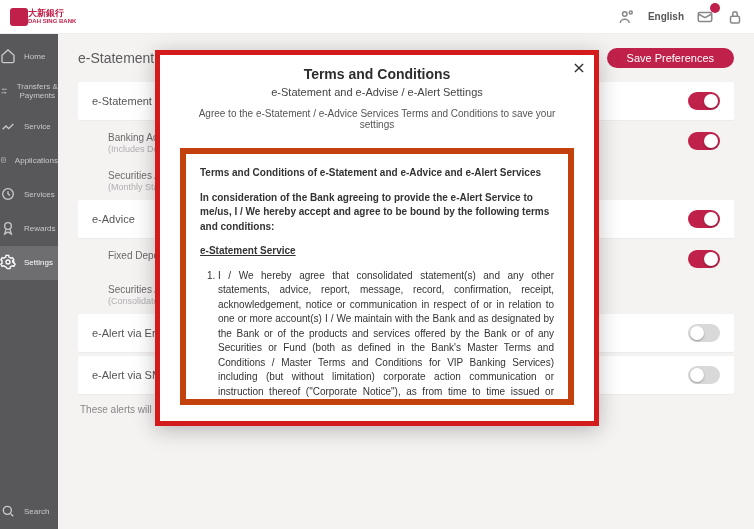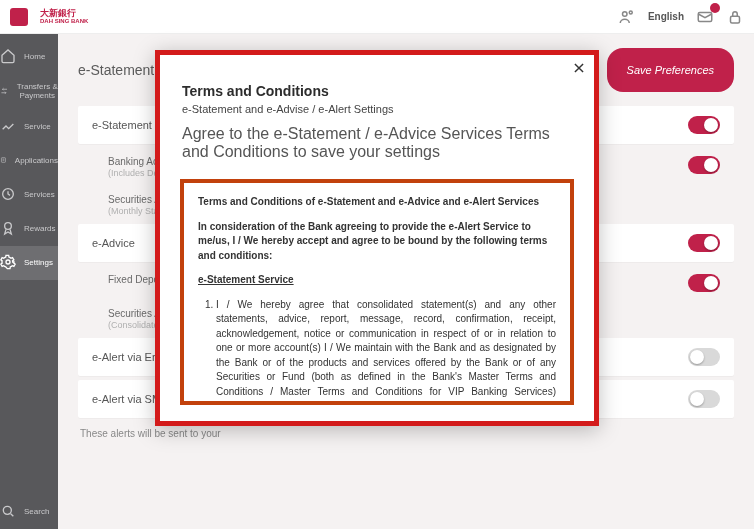--- a/index.html
+++ b/index.html
@@ -1,62 +1,62 @@
 <!DOCTYPE html>
 <html><head>
 <meta charset="utf-8">
 <style>
   * { box-sizing: border-box; margin: 0; padding: 0; }
   body { font-family: "Segoe UI", Arial, sans-serif; background: #f5f2f2; width: 754px; height: 529px; overflow: hidden; font-size: 11px; color: #4a4a4a; }
   .topbar { height: 34px; background: #fff; display: flex; align-items: center; padding: 0 10px; border-bottom: 1px solid #eee; }
-  .logo { display: flex; align-items: center; gap: 12px; }
+  .logo { display: flex; align-items: center; gap: 0; }
   .logo-mark { width: 18px; height: 18px; background: #c0214a; border-radius: 3px; }
   .logo-text { font-size: 9px; font-weight: bold; color: #c0214a; line-height: 1; }
   .topbar-spacer { flex: 1; }
   .topbar-icons { display: flex; align-items: center; gap: 12px; }
   .topbar-ic { width: 18px; height: 18px; color: #888; position: relative; }
   .lang { font-size: 10px; color: #555; font-weight: bold; }
   .badge { position: absolute; top: -5px; right: -6px; background: #c0214a; border-radius: 6px; min-width: 10px; height: 10px; }
 
   .main { display: flex; height: calc(529px - 34px); }
   .sidebar { width: 58px; background: #58585b; display: flex; flex-direction: column; align-items: center; padding-top: 6px; }
   .sbitem { width: 100%; padding: 8px 0 10px 0; display: flex; flex-direction: row; align-items: center; gap: 8px; color: #c9c9cb; font-size: 8px; text-align: center; cursor: pointer; }
   .sbitem.active { background: #6e6e71; color: #fff; }
   .sbitem .ic { width: 16px; height: 16px; }
   .sbspacer { flex: 1; }
 
   .content { flex: 1; padding: 14px 20px; overflow: hidden; position: relative; }
   .page-header { display: flex; align-items: center; justify-content: space-between; margin-bottom: 14px; }
   .page-title { font-size: 14px; color: #5b5b5b; font-weight: 500; }
-  .save-btn { background: #c0214a; color: #fff; border: none; border-radius: 16px; padding: 16px 20px; font-size: 11px; cursor: pointer; font-style: italic; }
+  .save-btn { background: #c0214a; color: #fff; border: none; border-radius: 16px; padding: 4px 20px; font-size: 11px; cursor: pointer; }
 
   .section { background: #fff; border-radius: 2px; padding: 10px 14px; margin-bottom: 4px; display: flex; align-items: center; justify-content: space-between; box-shadow: 0 1px 1px rgba(0,0,0,.03); }
   .section .label { font-size: 11px; color: #555; }
   .subsection { padding: 8px 14px 8px 30px; display: flex; align-items: flex-start; justify-content: space-between; }
   .subsection .labels .t1 { font-size: 10px; color: #6a6a6a; }
   .subsection .labels .t2 { font-size: 9px; color: #b0b0b0; margin-top: 1px; }
 
   .toggle { width: 32px; height: 18px; border-radius: 9px; position: relative; flex-shrink: 0; }
   .toggle .knob { width: 14px; height: 14px; background: #fff; border-radius: 50%; position: absolute; top: 2px; box-shadow: 0 1px 2px rgba(0,0,0,.3); }
   .toggle.on { background: #c0214a; }
   .toggle.on .knob { right: 2px; }
   .toggle.off { background: #d9d9d9; }
   .toggle.off .knob { left: 2px; }
 
   .note { font-size: 10px; color: #888; padding: 6px 2px; }
 
   .modal-overlay { position: absolute; inset: 0; display: flex; align-items: center; justify-content: center; }
   .modal { position: absolute; top: 50px; left: 155px; width: 444px; height: 376px; background: #fff; border: 5px solid #d31b1b; box-shadow: 0 4px 20px rgba(0,0,0,.25); display: flex; flex-direction: column; }
   .modal-close { position:absolute; top:6px; right:8px; cursor:pointer; color:#333; }
   .modal-close svg { width:14px; height:14px; }
-  .modal-head { padding: 28px 22px 8px 22px; }
+  .modal-head { padding: 11px 22px 8px 22px; text-align: center; }
   .modal-title { font-size: 14px; font-weight: 600; color: #2d2d2d; margin-bottom: 4px; }
   .modal-sub { font-size: 11px; color: #444; margin-bottom: 10px; }
-  .modal-agree { font-size: 16px; color: #555; }
-  .modal-body { margin: 10px 20px 16px 20px; border: 4px solid #c2410c; flex:1; overflow-y: scroll; padding: 12px 14px; font-size: 10px; line-height: 1.45; color: #333; }
+  .modal-agree { font-size: 10px; color: #555; }
+  .modal-body { margin: 10px 20px 16px 20px; border: 6px solid #c2410c; flex:1; overflow-y: scroll; padding: 12px 14px; font-size: 10px; line-height: 1.45; color: #333; }
   .modal-body .h { font-weight: 600; margin-bottom: 10px; }
   .modal-body .intro { font-weight: 600; margin-bottom: 10px; }
   .modal-body .svc { font-weight: 600; text-decoration: underline; margin-bottom: 10px; }
   .modal-body ol { padding-left: 18px; }
   .modal-body li { margin-bottom: 8px; text-align: justify; }
 
   .modal-body::-webkit-scrollbar { width:8px; }
   .modal-body::-webkit-scrollbar-thumb { background:#bdbdbd; border-radius:4px; }
   .modal-body::-webkit-scrollbar-track { background:#f0f0f0; }
 </style>

